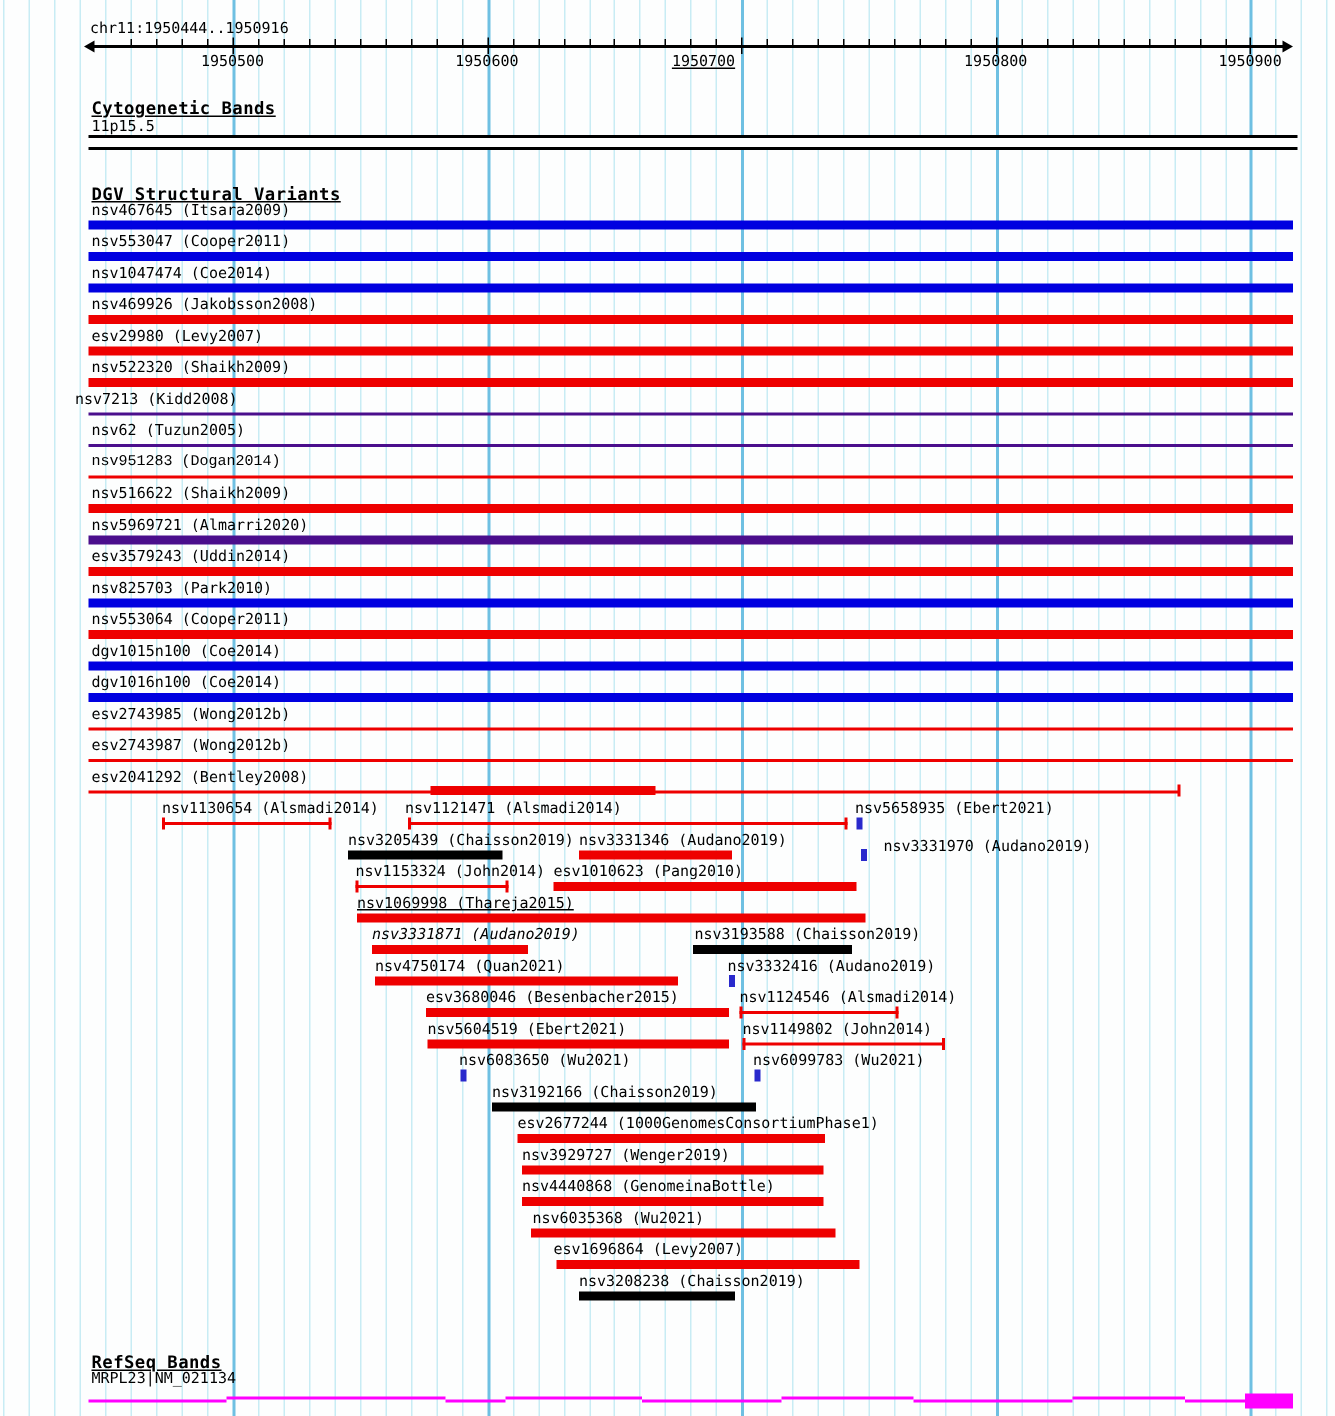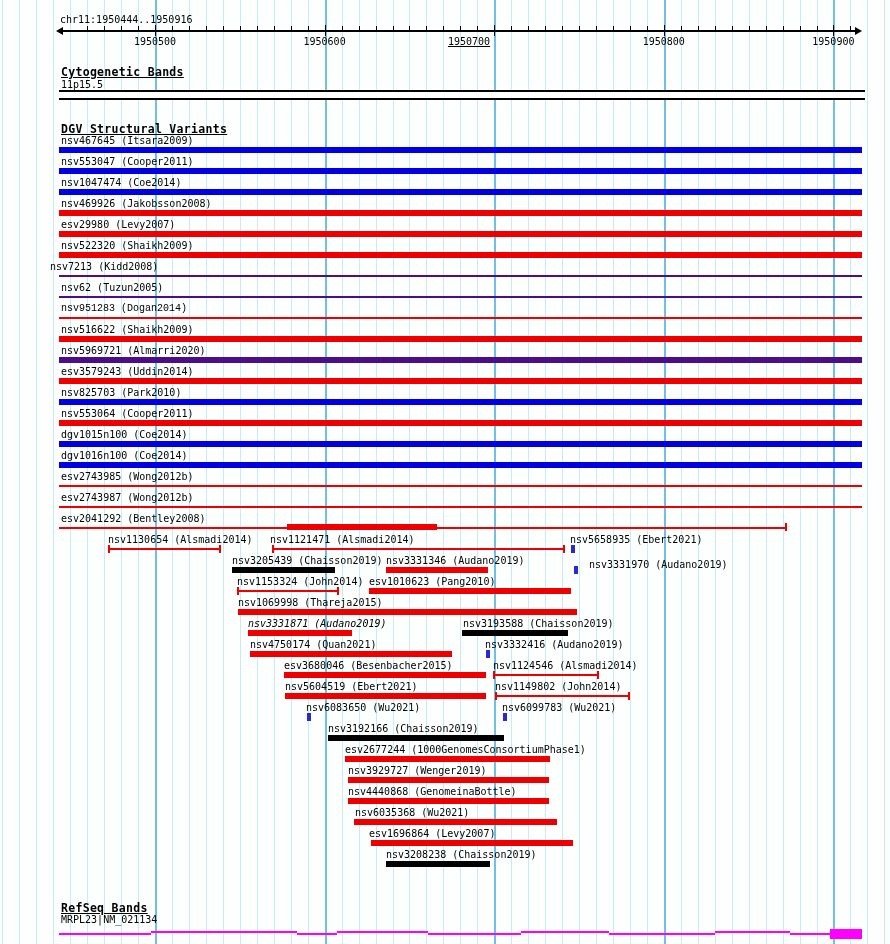--- a/index.html
+++ b/index.html
@@ -195,21 +195,21 @@
       <div class="lbl" style="left: 386px; top: 556px;">nsv3331346 (Audano2019)</div>
       <div class="bar" style="left: 386px; top: 567px; width: 102px; height: 6px; background: rgb(238, 0, 0);"></div>
       <div class="lbl" style="left: 573px; top: 560px; margin-left: 16px;">nsv3331970 (Audano2019)</div>
       <div class="bar" style="left: 574px; top: 566px; width: 4px; height: 8px; background: rgb(41, 41, 204);"></div>
       <div class="lbl" style="left: 237px; top: 577px;">nsv1153324 (John2014)</div>
       <div class="bar" style="left: 237px; top: 590px; width: 102px; height: 2px; background: rgb(238, 0, 0);"></div>
       <div class="bar" style="left: 237px; top: 587px; width: 2px; height: 8px; background: rgb(238, 0, 0);"></div>
       <div class="bar" style="left: 337px; top: 587px; width: 2px; height: 8px; background: rgb(238, 0, 0);"></div>
       <div class="lbl" style="left: 369px; top: 577px;">esv1010623 (Pang2010)</div>
       <div class="bar" style="left: 369px; top: 588px; width: 202px; height: 6px; background: rgb(238, 0, 0);"></div>
-      <div class="lbl" style="left: 238px; top: 598px;">nsv1069998 (Thareja2015)</div>
+      <div class="lbl" style="left: 238px; top: 598px; text-decoration: underline;">nsv1069998 (Thareja2015)</div>
       <div class="bar" style="left: 238px; top: 609px; width: 339px; height: 6px; background: rgb(238, 0, 0);"></div>
       <div class="lbl" style="left: 248px; top: 619px; font-style: italic;">nsv3331871 (Audano2019)</div>
       <div class="bar" style="left: 248px; top: 630px; width: 104px; height: 6px; background: rgb(238, 0, 0);"></div>
       <div class="lbl" style="left: 463px; top: 619px;">nsv3193588 (Chaisson2019)</div>
       <div class="bar" style="left: 462px; top: 630px; width: 106px; height: 6px; background: rgb(0, 0, 0);"></div>
       <div class="lbl" style="left: 250px; top: 640px;">nsv4750174 (Quan2021)</div>
       <div class="bar" style="left: 250px; top: 651px; width: 202px; height: 6px; background: rgb(238, 0, 0);"></div>
       <div class="lbl" style="left: 485px; top: 640px;">nsv3332416 (Audano2019)</div>
       <div class="bar" style="left: 486px; top: 650px; width: 4px; height: 8px; background: rgb(41, 41, 204);"></div>
       <div class="lbl" style="left: 284px; top: 661px;">esv3680046 (Besenbacher2015)</div>

